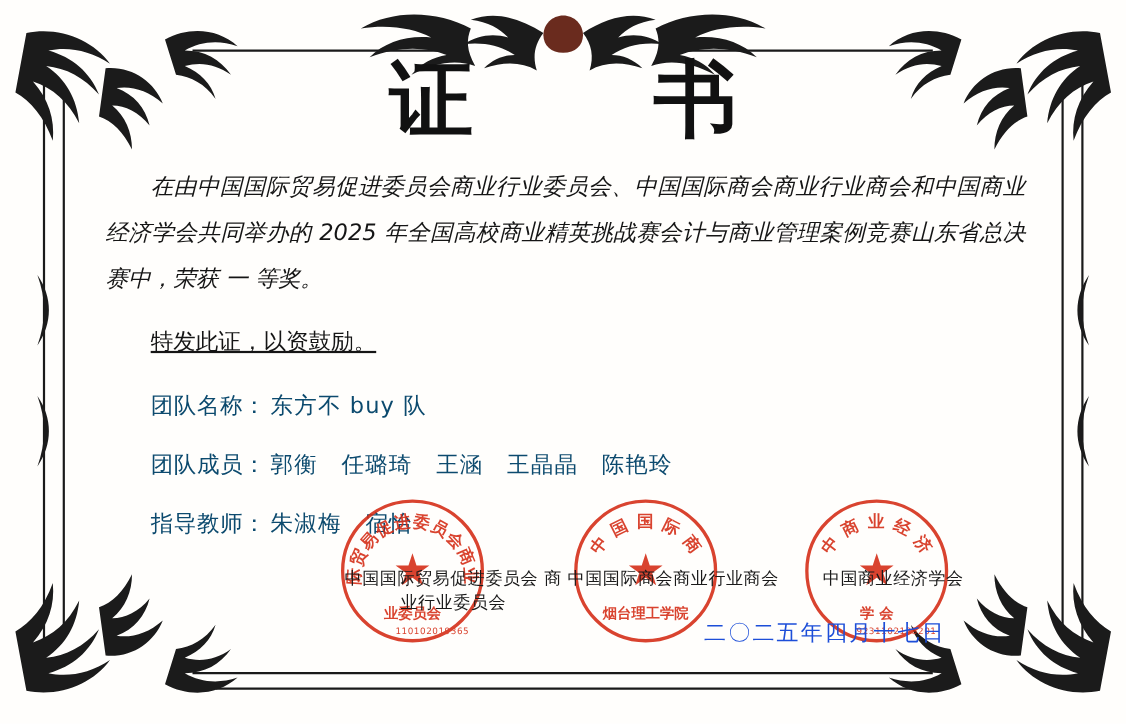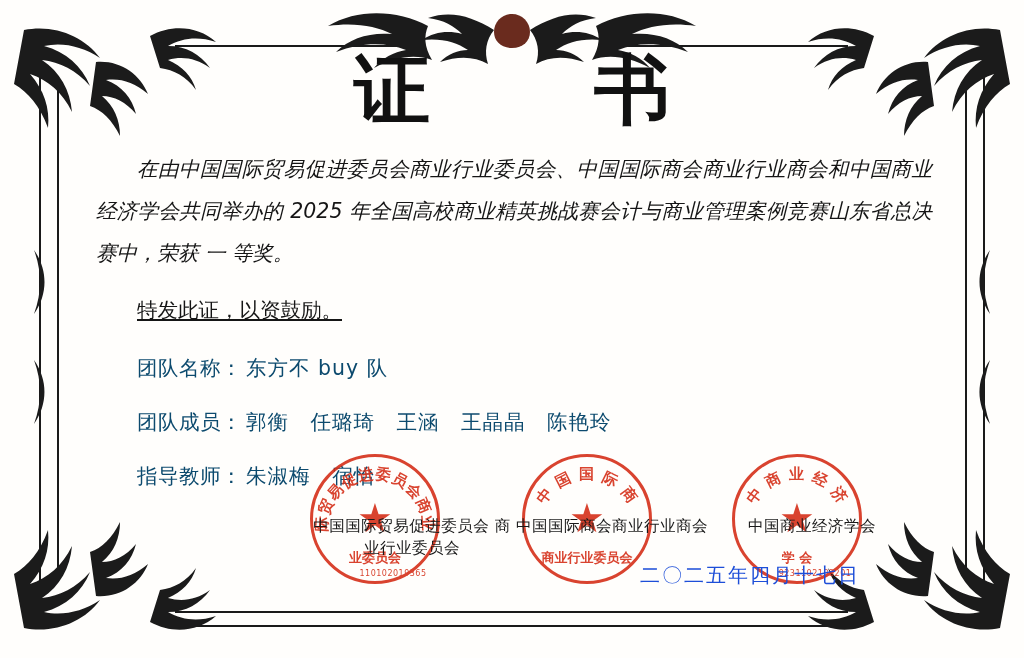--- a/index.html
+++ b/index.html
@@ -279,21 +279,21 @@
     </div>
 
     <div class="seal" id="seal-2">
       <svg class="seal-arc" viewBox="0 0 124 124" xmlns="http://www.w3.org/2000/svg">
         <defs>
             <path id="arc2" d="M 14 70 A 48 48 0 0 1 110 70"></path>
           </defs>
         <text><textPath href="#arc2" startOffset="50%" text-anchor="middle">中 国 国 际 商</textPath></text>
       </svg>
       <span class="star">★</span>
-      <div class="seal-bottom">商业行业委员会</div>
+      <div class="seal-bottom">烟台理工学院</div>
       <div class="seal-code"></div>
     </div>
 
     <div class="seal" id="seal-3">
       <svg class="seal-arc" viewBox="0 0 124 124" xmlns="http://www.w3.org/2000/svg">
         <defs>
             <path id="arc3" d="M 14 70 A 48 48 0 0 1 110 70"></path>
           </defs>
         <text><textPath href="#arc3" startOffset="50%" text-anchor="middle">中 商 业 经 济</textPath></text>
       </svg>

